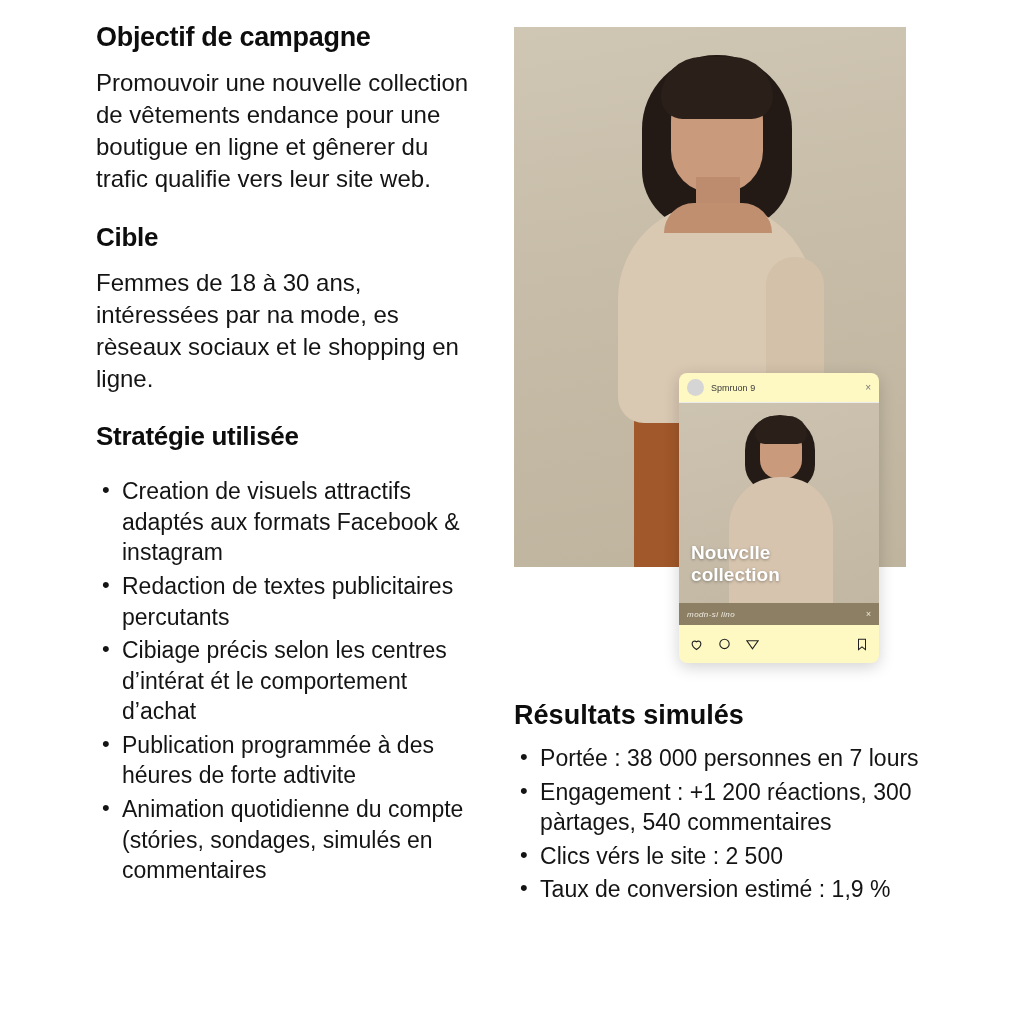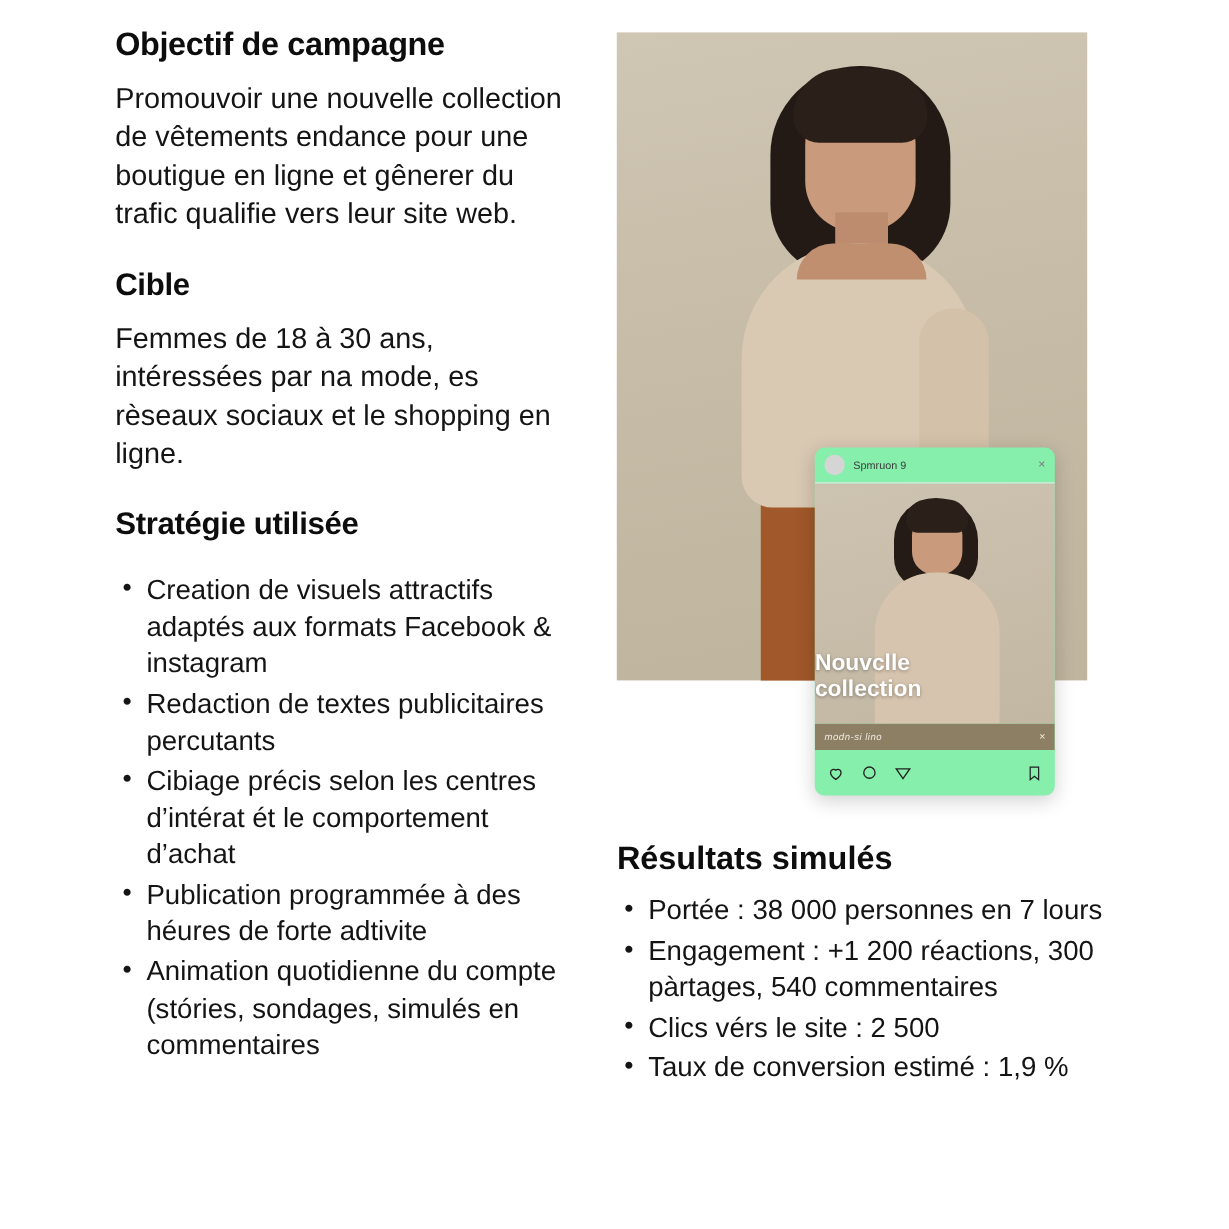--- a/index.html
+++ b/index.html
@@ -126,21 +126,21 @@
   .fig-skirt-shade {
     position: absolute; left: 120px; top: 380px;
     width: 56px; height: 162px;
     background: rgba(0,0,0,0.10);
   }
   
   .ig-card {
     position: absolute;
     left: 165px; top: 373px;
     width: 200px; height: 290px;
-    background: #86efac;
+    background: #fef9c3;
     border-radius: 8px;
     box-shadow: 0 4px 16px rgba(0,0,0,0.18);
     overflow: hidden;
   }
   .ig-header {
     height: 30px;
     display: flex; align-items: center;
     padding: 0 8px;
     border-bottom: 1px solid #ececec;
   }
@@ -184,21 +184,21 @@
     border-radius: 26px 26px 14px 14px;
   }
   .m-body {
     position: absolute; left: 50px; top: 74px;
     width: 104px; height: 126px;
     background: #d6c4ae;
     border-radius: 50px 50px 0 0;
   }
   .ig-overlay-text {
     position: absolute;
-    left: 0; bottom: 18px;
+    left: 12px; bottom: 18px;
     color: #ffffff;
     font-size: 19px;
     font-weight: 700;
     line-height: 1.12;
     text-shadow: 0 1px 3px rgba(0,0,0,0.35);
   }
   .ig-cta {
     height: 22px;
     background: #8d7f63;
     display: flex; align-items: center;

